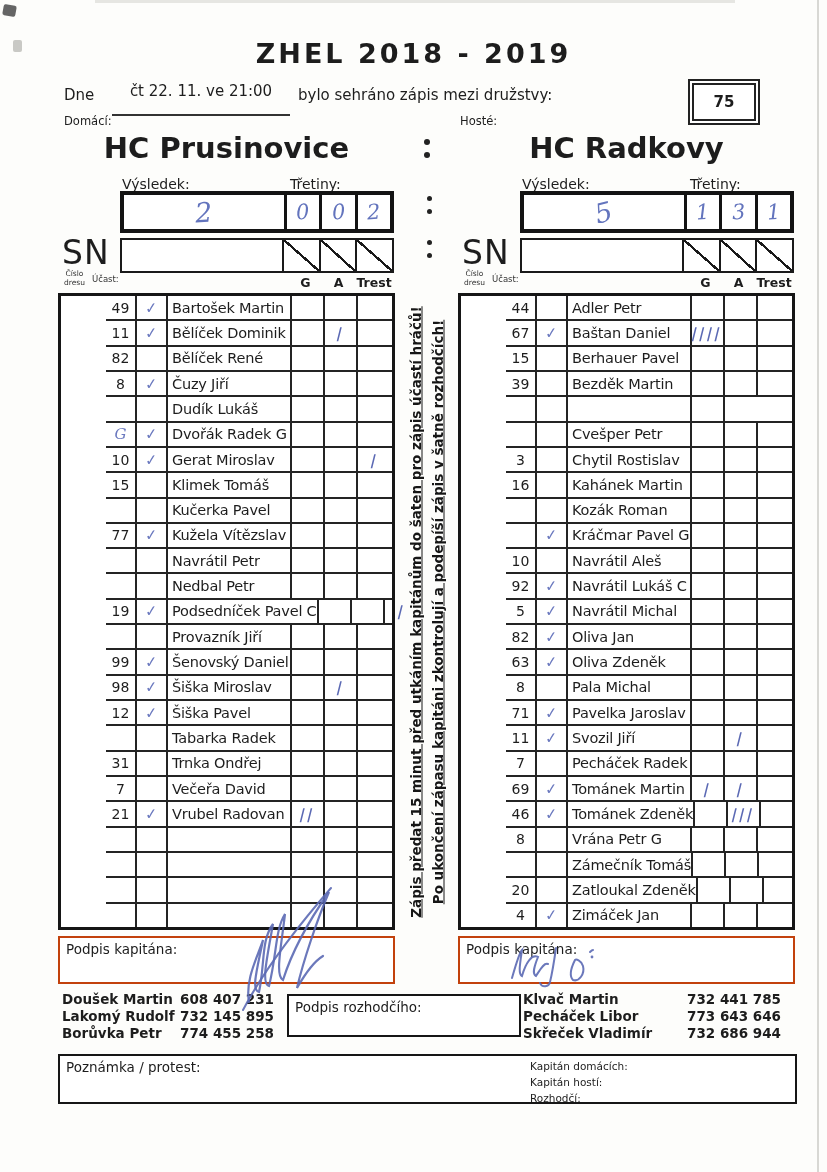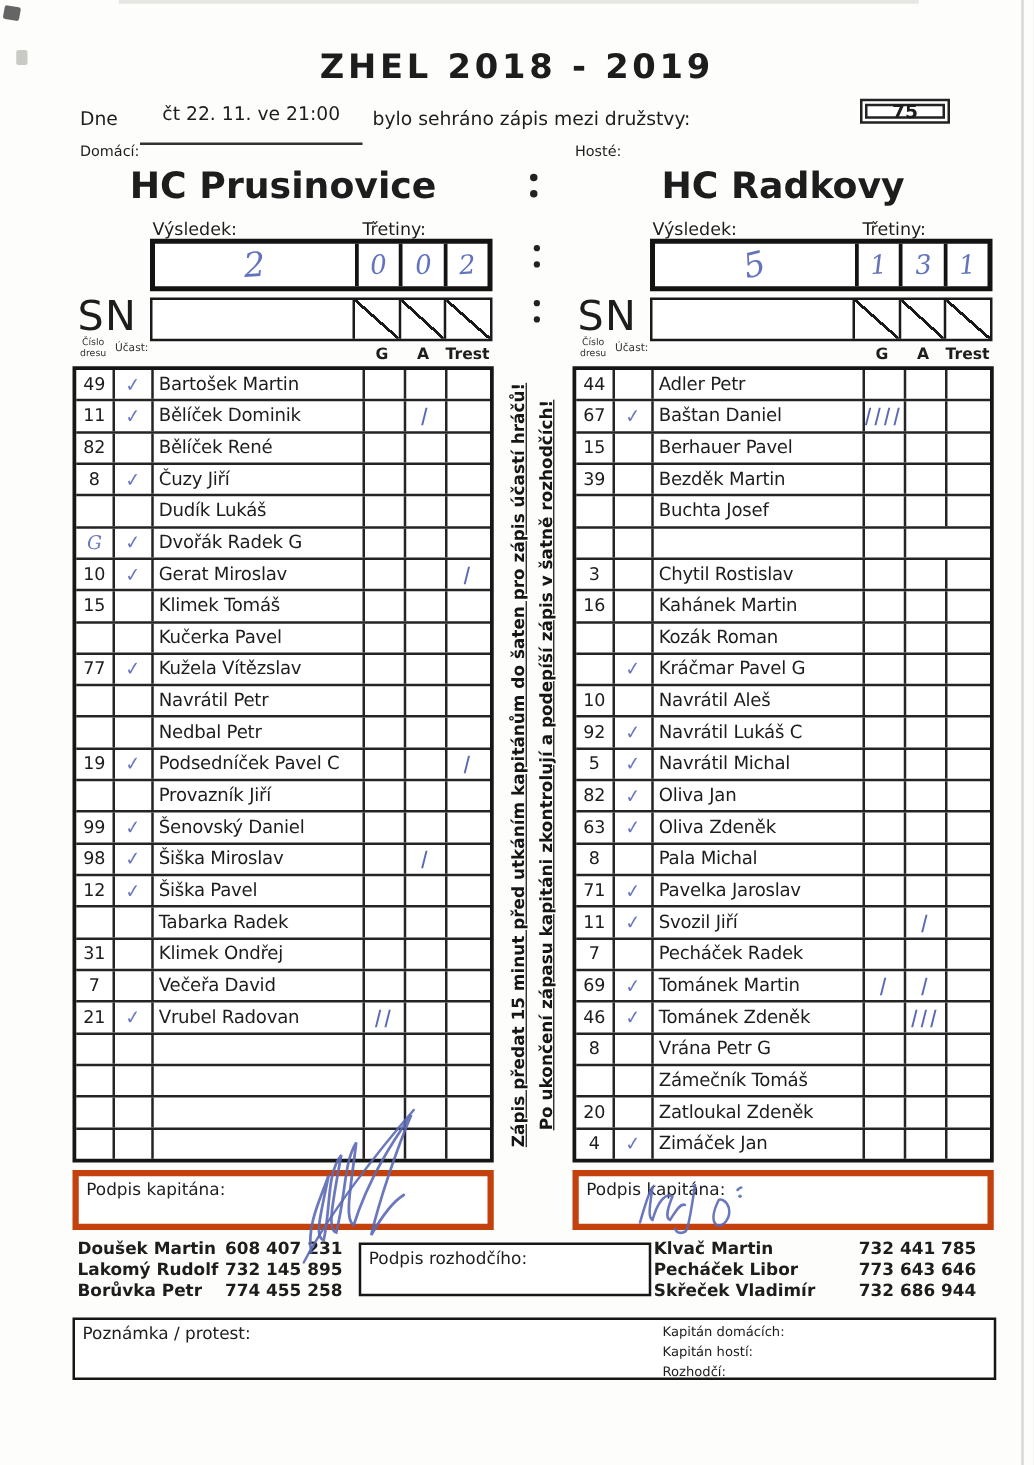--- a/index.html
+++ b/index.html
@@ -10,21 +10,21 @@
   
   .art-corner{left:3px;top:5px;width:13px;height:11px;background:#4a4a4a;transform:rotate(10deg);border-radius:2px;opacity:.85;}
   .art-smudge{left:13px;top:40px;width:9px;height:12px;background:#c9c9c5;border-radius:2px;}
   .art-edge{left:817px;top:0;width:2px;height:1172px;background:#d8d8d4;}
   .art-top{left:95px;top:0;width:640px;height:3px;background:#e6e6e2;}
 
   .title{left:0;top:38px;width:827px;text-align:center;font-size:27px;font-weight:bold;letter-spacing:3px;}
 
   .lbl15{font-size:15px;}
   .date-val{left:112px;top:82px;width:178px;text-align:center;font-size:15px;border-bottom:2px solid #333;padding-bottom:14px;}
-  .match-box{left:688px;top:79px;width:72px;height:20px;border:2px solid #222;box-sizing:border-box;padding:2px;background:#fff;}
+  .match-box{left:688px;top:79px;width:72px;height:46px;border:2px solid #222;box-sizing:border-box;padding:2px;background:#fff;}
   .match-inner{width:100%;height:100%;border:2px solid #222;box-sizing:border-box;display:flex;align-items:center;justify-content:center;font-size:15px;font-weight:bold;}
 
   .side-lbl{font-size:11.5px;}
   .team-name{top:131px;width:337px;text-align:center;font-size:29px;font-weight:bold;white-space:nowrap;}
 
   .dot{position:absolute;background:#222;border-radius:50%;}
 
   .score-lbl{font-size:14px;}
   .score-box{top:191px;width:274px;height:42px;border:4px solid #131313;box-sizing:border-box;display:flex;background:#fff;}
   .res-cell{width:160px;border-right:3px solid #131313;display:flex;align-items:center;justify-content:center;}
@@ -41,34 +41,34 @@
   .sn-cell{flex:1;border-right:2px solid #1a1a1a;
     background:linear-gradient(to right top,transparent 47.5%,#1a1a1a 47.5%,#1a1a1a 52.5%,transparent 52.5%);}
   .sn-cell:last-child{border-right:none;}
 
   .mh{font-size:7.5px;color:#333;text-align:center;}
   .mh2{font-size:8.5px;color:#333;}
   .colh{font-size:12.5px;font-weight:bold;text-align:center;}
 
   .ptable{top:293px;width:337px;height:637px;border:3px solid #161616;box-sizing:border-box;
           display:flex;flex-direction:column;background:#fff;}
-  .prow{flex:1;display:grid;grid-template-columns:31px 31px 1fr 33px 33px 34px;border-bottom:2px solid #242424;}
+  .prow{flex:1;display:grid;grid-template-columns:31px 31px 1fr 33px 33px 34px;border-bottom:2px solid #242424;margin-left:45px;}
   .prow:last-child{border-bottom:none;}
   .c{border-right:2px solid #242424;display:flex;align-items:center;justify-content:center;overflow:visible;}
   .c-last{border-right:none;}
   .c-name{justify-content:flex-start;padding-left:4px;font-size:14.5px;white-space:nowrap;letter-spacing:-0.2px;}
   .c-num{font-size:14px;}
   .chk{color:#6b79bf;font-size:15px;font-weight:bold;transform:rotate(-6deg);}
   .tally{color:#5b69b4;font-size:14px;font-weight:bold;letter-spacing:2.5px;transform:skewX(-14deg);}
   .hand span{color:#6b79bf;font-style:italic;font-family:"DejaVu Serif",serif;font-size:15px;}
 
   .notice{left:107px;top:589px;width:641px;height:46px;transform:rotate(-90deg);text-align:center;}
   .notice-line{display:block;font-weight:bold;font-size:13.5px;text-decoration:underline;color:#161616;line-height:22px;white-space:nowrap;}
 
-  .cap-box{top:936px;width:337px;height:48px;border:5px solid #c2410c;box-sizing:border-box;
+  .cap-box{top:936px;width:337px;height:48px;border:2px solid #c2410c;box-sizing:border-box;
            font-size:13.5px;padding:3px 0 0 6px;background:#fff;}
   .sig{pointer-events:none;z-index:5;}
 
   .contacts{top:991px;}
   .contact-row{display:flex;font-weight:bold;font-size:13.5px;line-height:17px;white-space:nowrap;}
   #home-contacts{left:62px;width:230px;}
   #guest-contacts{left:523px;width:258px;}
   #home-contacts .cname{width:118px;}
   #guest-contacts .cname{width:165px;}
 
@@ -402,21 +402,21 @@
         <div class="c c-mark"></div>
         <div class="c c-mark"></div>
         <div class="c c-mark c-last"></div>
       </div>
       <div class="prow">
         <div class="c c-num">
           <span>31</span>
         </div>
         <div class="c c-att"></div>
         <div class="c c-name">
-          <span>Klimek Ondřej</span>
+          <span>Trnka Ondřej</span>
         </div>
         <div class="c c-mark"></div>
         <div class="c c-mark"></div>
         <div class="c c-mark c-last"></div>
       </div>
       <div class="prow">
         <div class="c c-num">
           <span>7</span>
         </div>
         <div class="c c-att"></div>
@@ -525,30 +525,30 @@
         <div class="c c-name">
           <span>Bezděk Martin</span>
         </div>
         <div class="c c-mark"></div>
         <div class="c c-mark"></div>
         <div class="c c-mark c-last"></div>
       </div>
       <div class="prow">
         <div class="c c-num"></div>
         <div class="c c-att"></div>
-        <div class="c c-name">
-          <span>Buchta Josef</span>
-        </div>
-        <div class="c c-mark"></div>
-        <div class="c c-mark"></div>
-        <div class="c c-mark c-last"></div>
-      </div>
-      <div class="prow">
-        <div class="c c-num"></div>
-        <div class="c c-att"></div>
+        <div class="c c-mark"></div>
+        <div class="c c-mark"></div>
+        <div class="c c-mark c-last"></div>
+      </div>
+      <div class="prow">
+        <div class="c c-num"></div>
+        <div class="c c-att"></div>
+        <div class="c c-name">
+          <span>Cvešper Petr</span>
+        </div>
         <div class="c c-mark"></div>
         <div class="c c-mark"></div>
         <div class="c c-mark c-last"></div>
       </div>
       <div class="prow">
         <div class="c c-num">
           <span>3</span>
         </div>
         <div class="c c-att"></div>
         <div class="c c-name">

